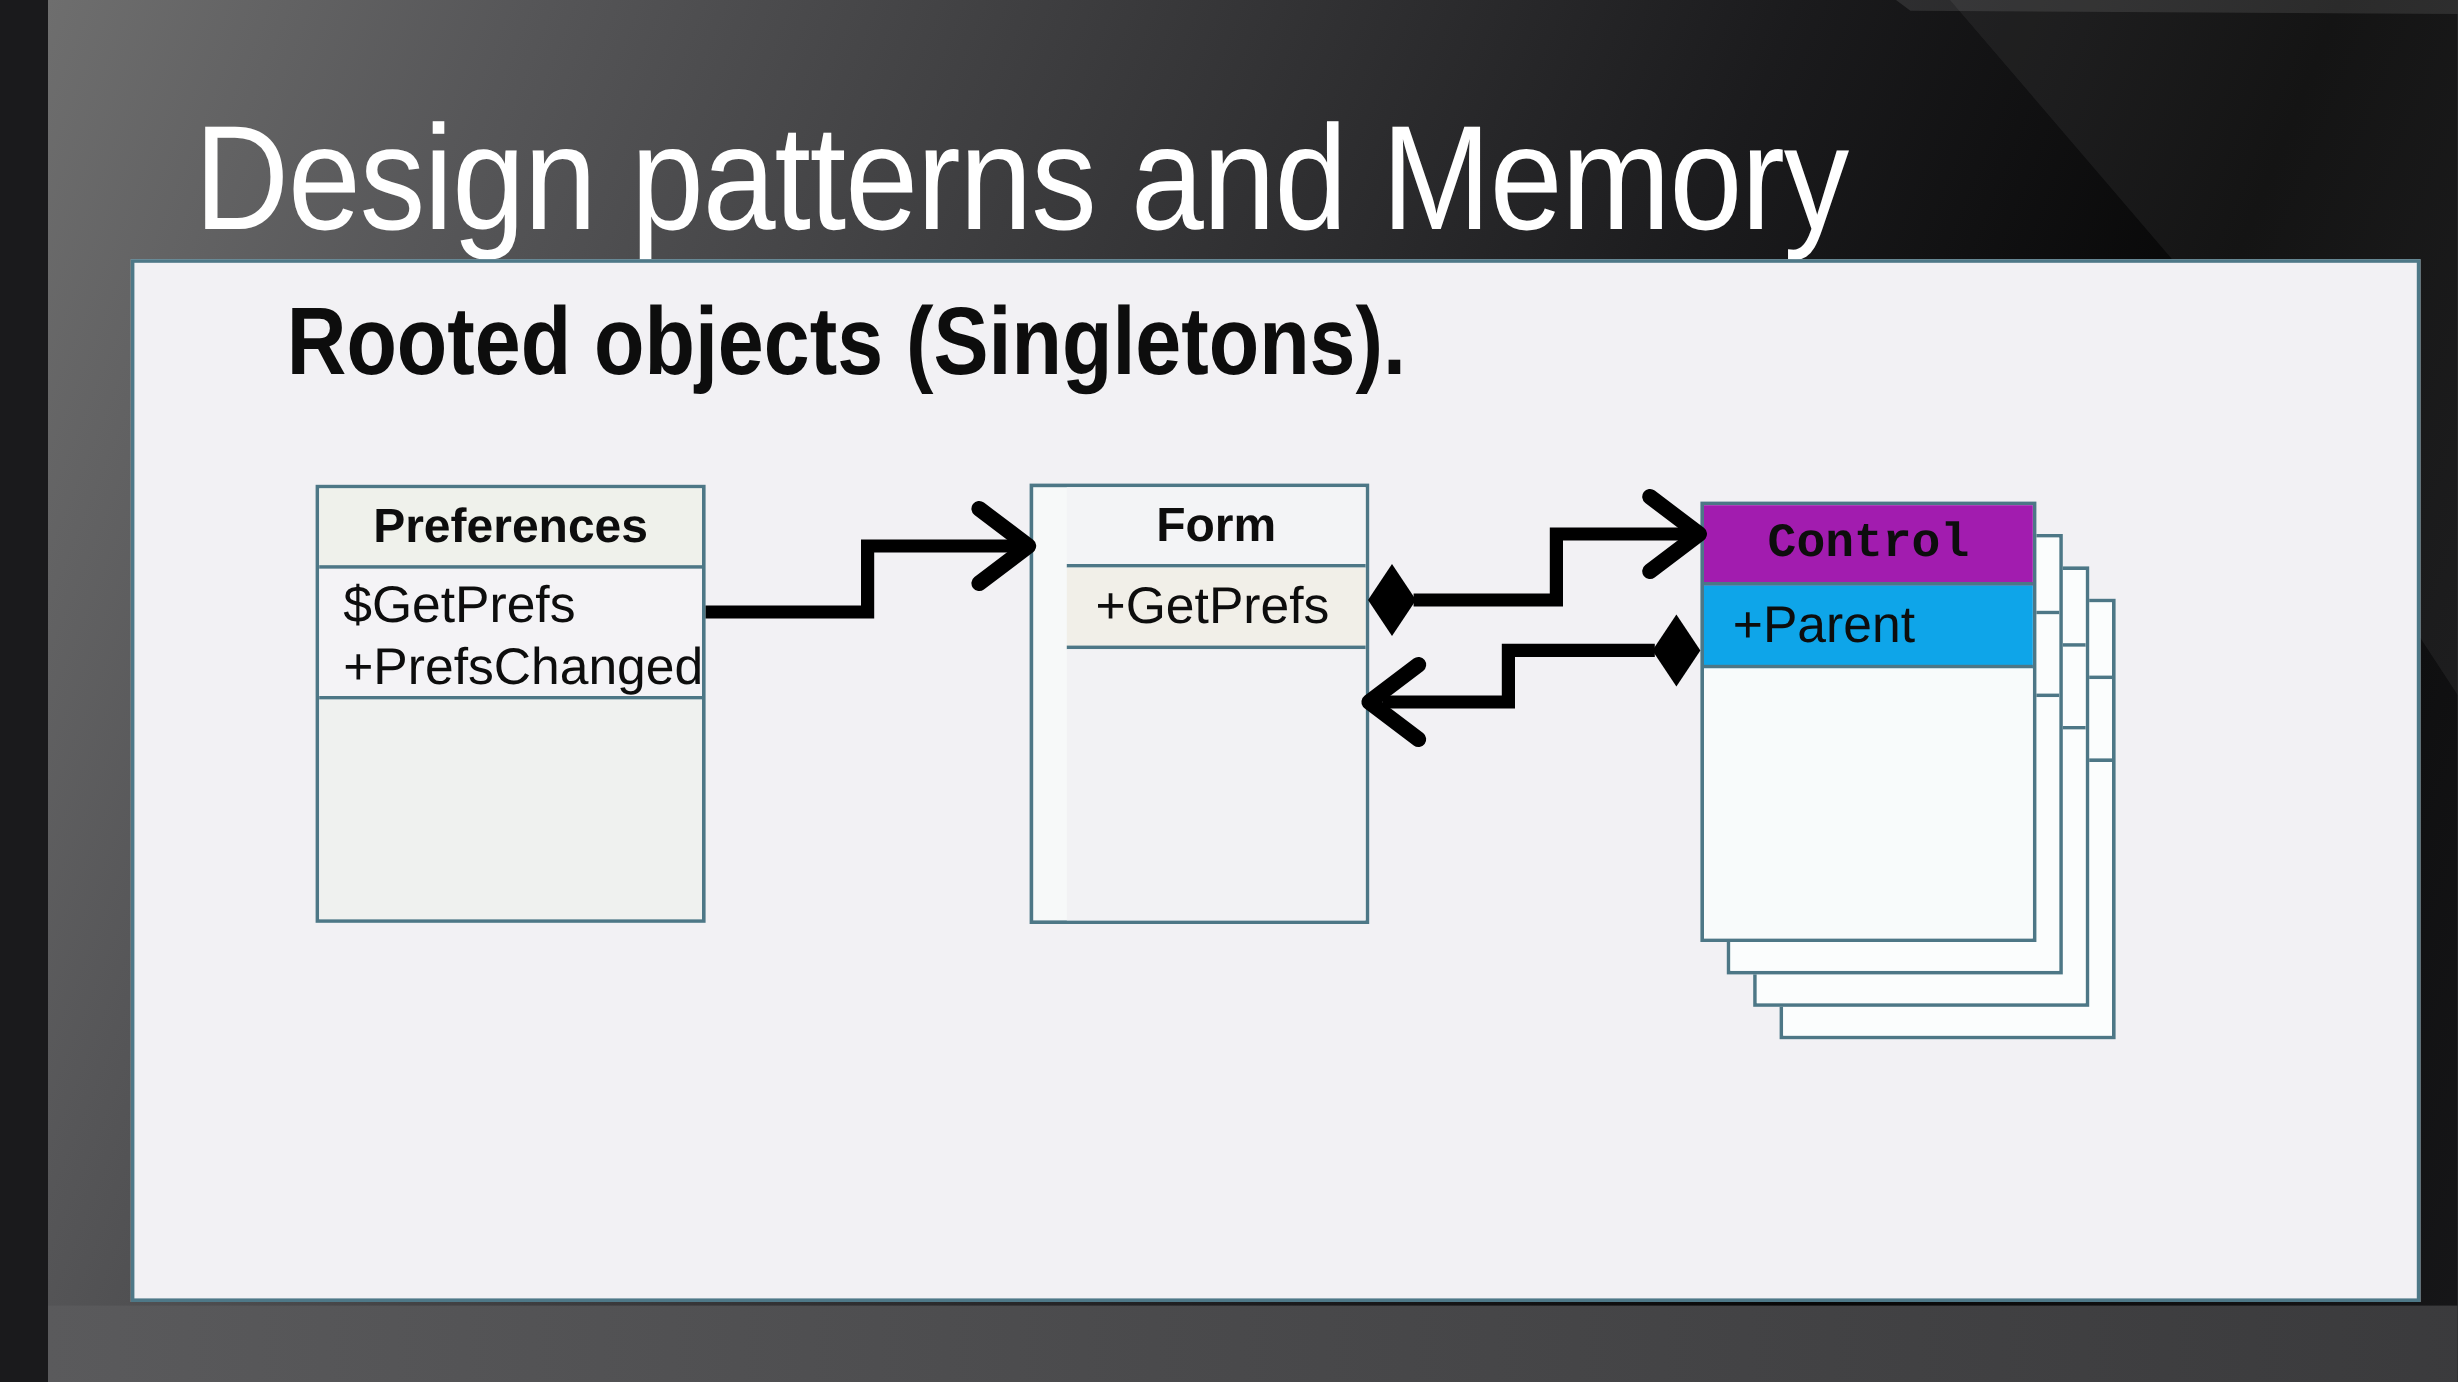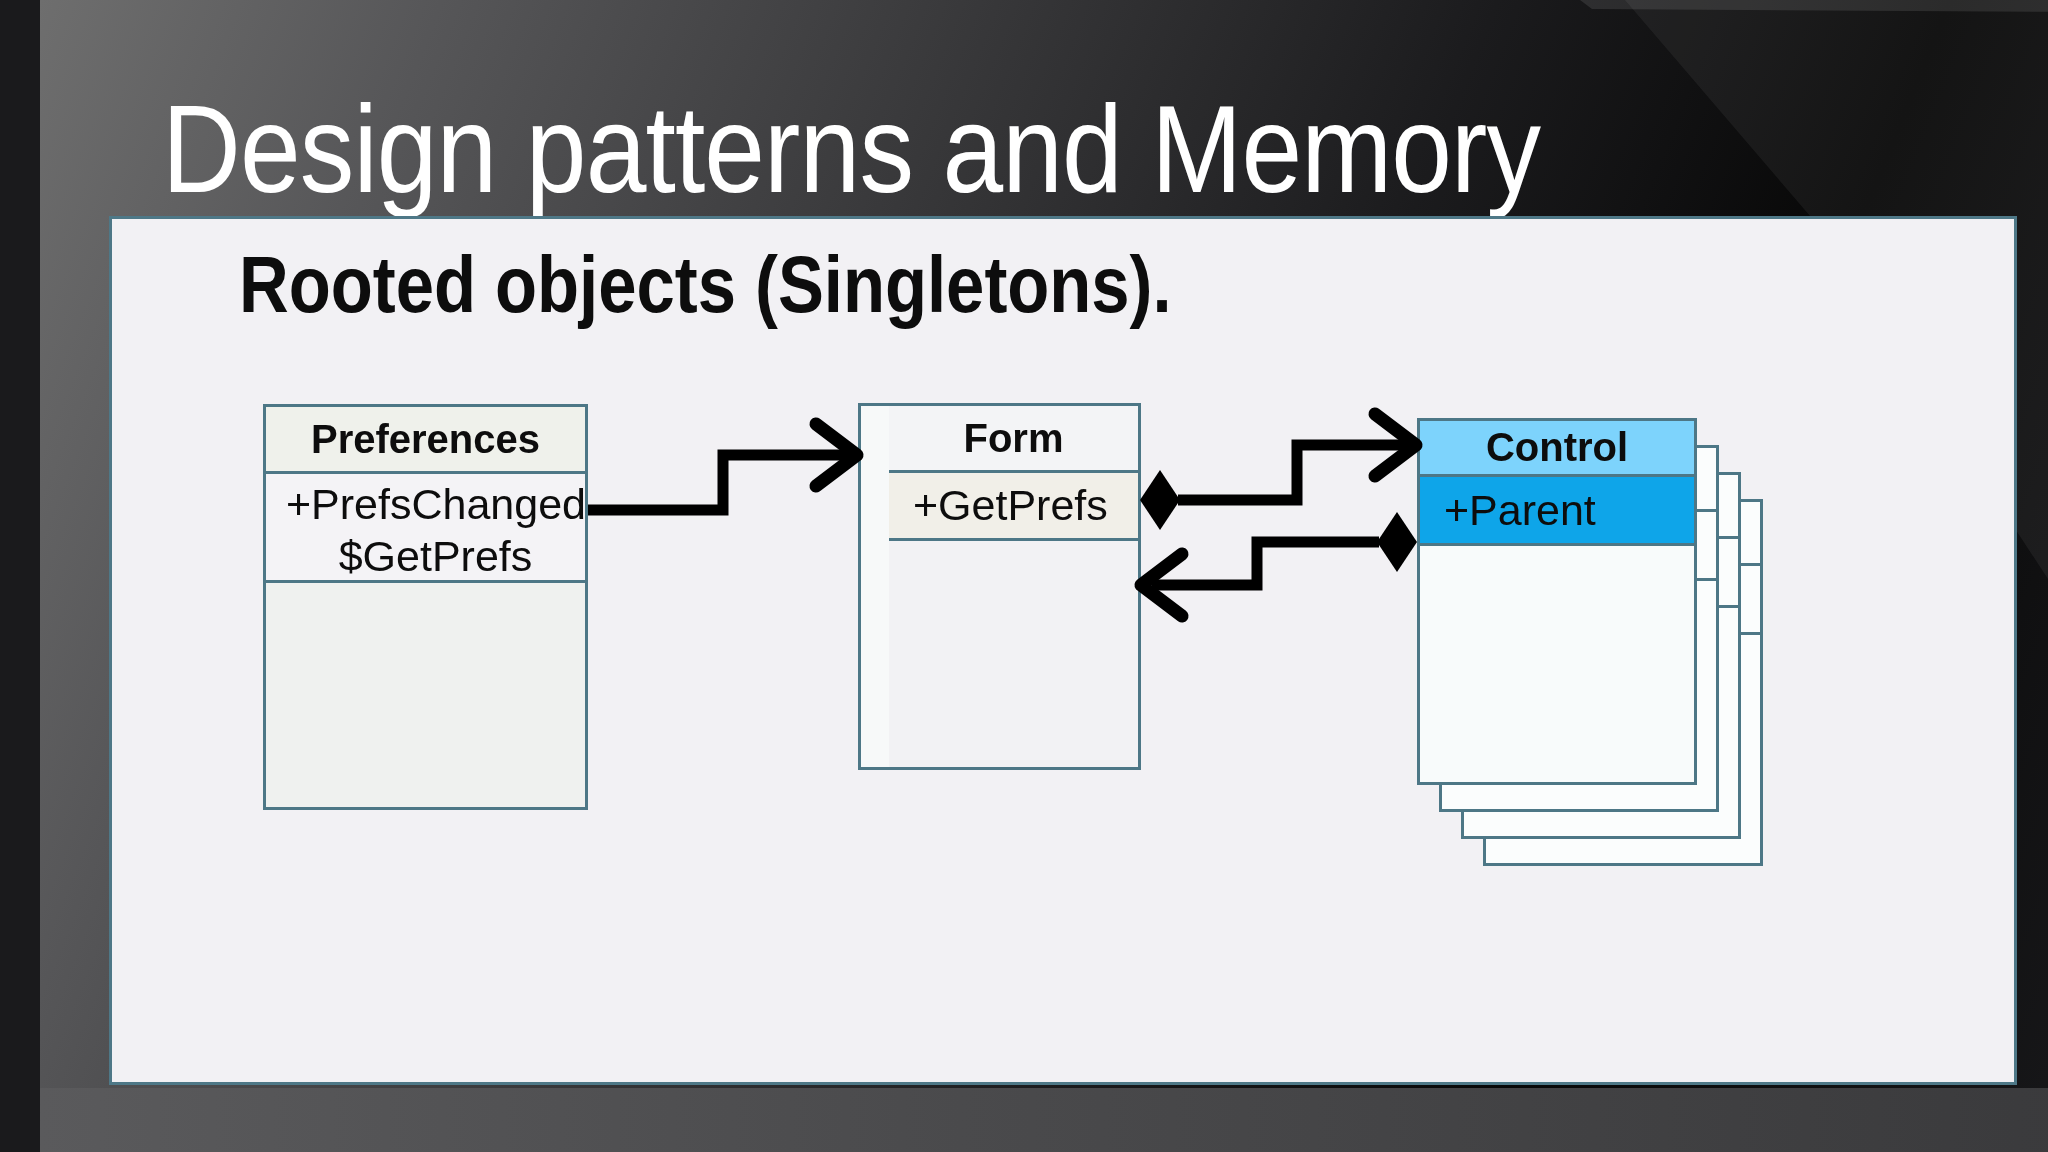--- a/index.html
+++ b/index.html
@@ -64,32 +64,32 @@
   .uml-header{
     display:flex;align-items:center;justify-content:center;
     font-weight:700;font-size:40px;color:var(--ink);
   }
   .uml-attrs{
     font-size:43px;color:var(--ink);
   }
   .attrs-lines{padding:4px 0 0 20px;line-height:52px;}
   .attrs-center{display:flex;align-items:center;padding-left:24px;}
   
-  #box-preferences{left:223px;top:404px;width:325px;height:406px;text-align:center;}
+  #box-preferences{left:223px;top:404px;width:325px;height:365px;}
   #box-preferences .uml-header{height:67px;background:#eff1eb;}
   #box-preferences .uml-attrs{height:109px;background:#f4f3f6;}
   #box-preferences .uml-body{background:#eff1ef;}
   
   #box-form{left:818px;top:403px;width:283px;height:367px;padding-left:28px;}
   #box-form .uml-header{height:67px;background:#f3f4f6;}
   #box-form .uml-attrs{height:68px;background:#f1efe8;}
   #box-form .uml-body{background:#f2f2f4;}
   
   #box-control{left:1377px;top:418px;width:280px;height:367px;z-index:4;}
-  #box-control .uml-header{height:56px;background:#7dd3fc;}
+  #box-control .uml-header{height:67px;background:#a21caf;font-family:Liberation Mono, monospace;}
   #box-control .uml-attrs{height:69px;background:#0ea5e9;}
   #box-control .uml-body{background:#f8fbfb;}
   
   .stack-box{width:280px;height:367px;}
   .stack-box .uml-header{height:64px;background:#fbfdfd;}
   .stack-box .uml-attrs{height:69px;background:#fbfdfd;}
   .stack-box .uml-body{background:#fbfdfd;}
   #stack-1{left:1399px;top:445px;z-index:3;}
   #stack-2{left:1421px;top:472px;z-index:2;}
   #stack-3{left:1443px;top:499px;z-index:1;}
@@ -109,22 +109,22 @@
 
   <h1 class="slide-title">Design patterns and Memory</h1>
 
   <div class="panel">
     <h2 class="panel-heading">Rooted objects (Singletons).</h2>
   </div>
 
   <div class="uml-box" id="box-preferences">
     <div class="uml-sec uml-header">Preferences</div>
     <div class="uml-sec uml-attrs attrs-lines">
+      <div>$GetPrefs</div>
       <div>+PrefsChanged</div>
-      <div>$GetPrefs</div>
     </div>
     <div class="uml-sec uml-body"></div>
   </div>
 
   <div class="uml-box" id="box-form">
     <div class="uml-sec uml-header">Form</div>
     <div class="uml-sec uml-attrs attrs-center">
       <div>+GetPrefs</div>
     </div>
     <div class="uml-sec uml-body"></div>

